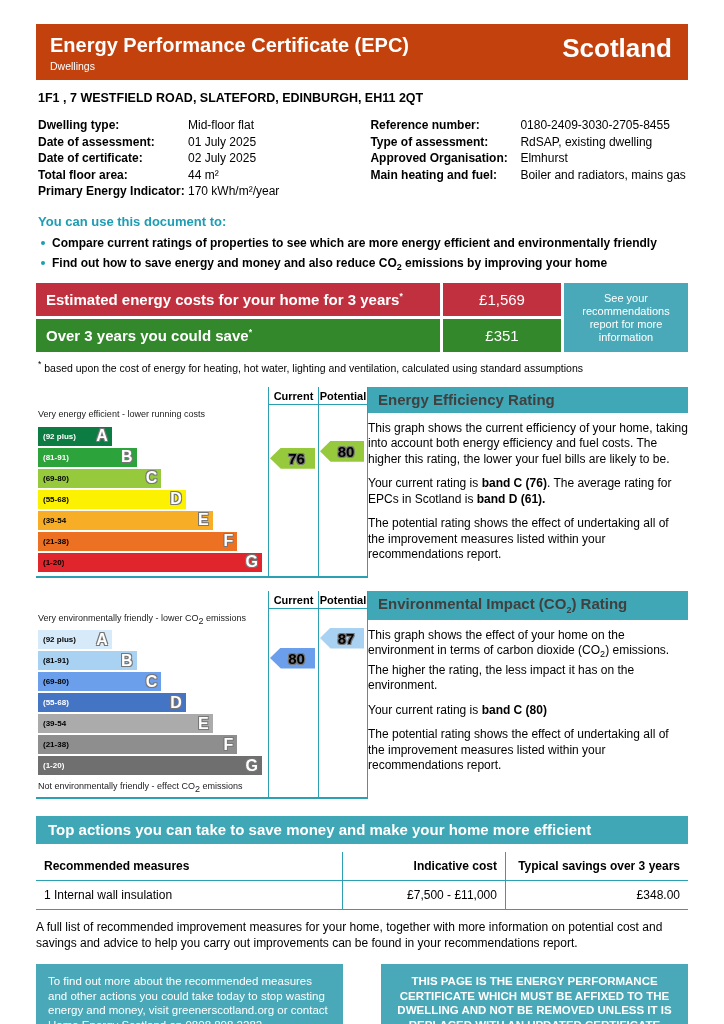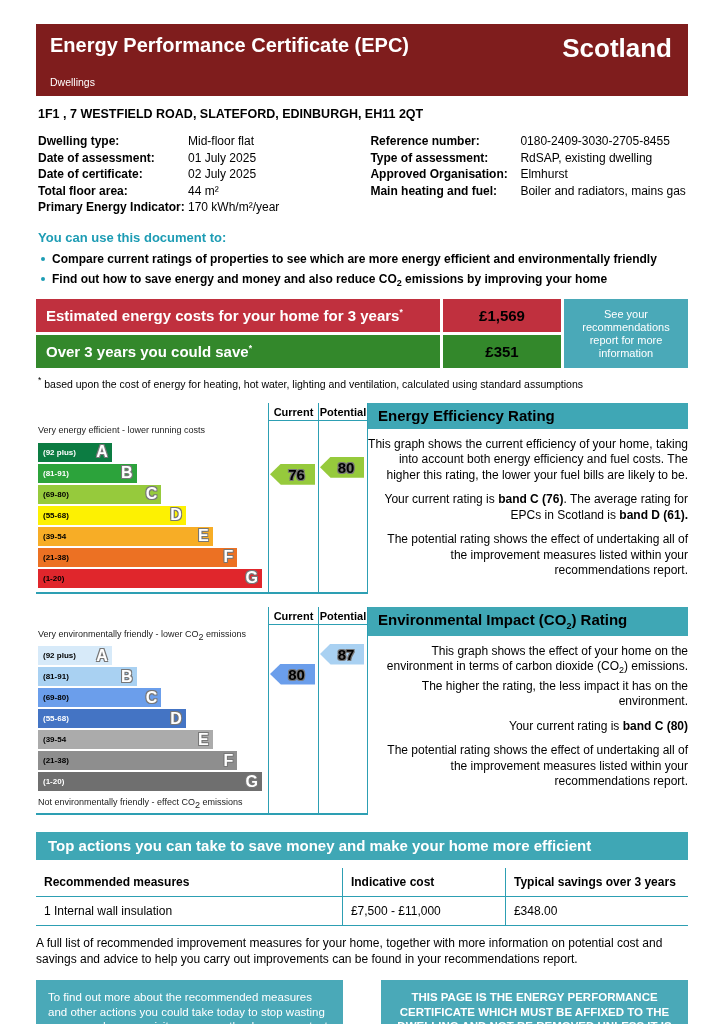--- a/index.html
+++ b/index.html
@@ -5,44 +5,44 @@
   * { margin:0; padding:0; box-sizing:border-box; }
   body {
     background:#ffffff;
     font-family:"Liberation Sans","DejaVu Sans",sans-serif;
     color:#000;
     -webkit-font-smoothing:antialiased;
   }
   .page { width:724px; min-height:1024px; background:#fff; padding:24px 36px 30px 36px; }
 
   
-  .hdr { background:#7f1d1d; color:#fff; padding:10px 14px 8px 14px; display:flex; justify-content:space-between; align-items:flex-start; }
+  .hdr { background:#c2410c; color:#fff; padding:10px 14px 8px 14px; display:flex; justify-content:space-between; align-items:flex-start; }
   .hdr-title { font-size:20px; font-weight:bold; }
-  .hdr-sub { font-size:10.5px; margin-top:19px; }
+  .hdr-sub { font-size:10.5px; margin-top:3px; }
   .hdr-region { font-size:26px; font-weight:bold; line-height:1.1; padding-right:2px; }
 
   
   .address { font-size:12.5px; font-weight:bold; margin:11px 2px 0 2px; }
   .details { display:grid; grid-template-columns:1fr 1.04fr; column-gap:29px; margin:12px 2px 0 2px; }
   .detail-row { display:flex; font-size:12px; line-height:16.5px; }
   .dlabel { font-weight:bold; width:150px; flex:0 0 150px; }
   .dvalue { flex:1; }
 
   
   .use-heading { color:#1d9cb4; font-size:13px; font-weight:bold; margin:14px 2px 0 2px; }
   .bullets { list-style:none; margin:6px 2px 0 2px; }
   .bullets li { font-size:12px; font-weight:bold; padding-left:14px; position:relative; line-height:16px; }
   .bullets li::before { content:""; position:absolute; left:3px; top:6px; width:4px; height:4px; background:#1d9cb4; border-radius:50%; }
   sub { font-size:9px; }
   sup { font-size:8.5px; }
 
   
   .banners { display:grid; grid-template-columns:1fr 118px 124px; grid-template-rows:33px 33px; gap:3px; margin-top:8px; }
   .ban-label { color:#fff; font-size:15px; font-weight:bold; display:flex; align-items:center; padding:0 10px; }
-  .ban-value { color:#000000; font-size:15px; font-weight:bold; display:flex; align-items:center; justify-content:center; }
+  .ban-value { color:#ffffff; font-size:15px; font-weight:normal; display:flex; align-items:center; justify-content:center; }
   .ban-red { background:#c0303e; }
   .ban-green { background:#33882b; }
   .ban-aside { grid-column:3; grid-row:1 / span 2; background:#4aa9b8; color:#fff; font-size:11px; text-align:center; display:flex; align-items:center; justify-content:center; padding:2px 6px; line-height:13px; }
   .footnote { font-size:10.5px; margin:7px 2px 0 2px; }
 
   
   .rating-section { display:flex; margin-top:13px; align-items:flex-start; }
   .chart { width:332px; flex:0 0 332px; }
   .chart-grid { display:grid; grid-template-columns:1fr 50px 50px; border-bottom:2px solid #2d9fb3; }
   .col-head { font-size:11px; font-weight:bold; text-align:center; padding:3px 0 2px 0; border-left:1.5px solid #2d9fb3; border-bottom:1.5px solid #2d9fb3; }
@@ -59,30 +59,30 @@
     text-shadow:-1px -1px 0 #777,1px -1px 0 #777,-1px 1px 0 #777,1px 1px 0 #777; }
   .col-body { position:relative; border-left:1.5px solid #2d9fb3; }
   .col-body.last { border-right:1.5px solid #2d9fb3; }
   .arrow { position:absolute; left:1px; right:3px; height:21px;
     clip-path:polygon(24% 0,100% 0,100% 100%,24% 100%,0 50%);
     display:flex; align-items:center; justify-content:center; padding-left:8px; }
   .arrow span { font-size:15px; font-weight:bold; color:#000000;
     text-shadow:-1px -1px 0 #777,1px -1px 0 #777,-1px 1px 0 #777,1px 1px 0 #777; }
 
   .panel { flex:1; }
-  .panel-head { background:#3fa7b5; color:#000000; font-size:15px; font-weight:bold; padding:4px 10px 5px 10px; }
-  .panel p { font-size:12px; line-height:15.5px; margin-top:9px;text-align:right; }
+  .panel-head { background:#3fa7b5; color:#404040; font-size:15px; font-weight:bold; padding:4px 10px 5px 10px; }
+  .panel p { font-size:12px; line-height:15.5px; margin-top:9px; }
   .panel p:first-of-type { margin-top:8px; }
 
   
   .actions-banner { background:#3fa7b5; color:#fff; font-size:15px; font-weight:bold; padding:5px 12px 6px 12px; margin-top:17px; }
   .measures { width:100%; border-collapse:collapse; margin-top:8px; }
   .measures th, .measures td { font-size:12px; padding:7px 8px; }
   .measures th { font-weight:bold; text-align:left; border-bottom:1.5px solid #2d9fb3; }
-  .measures th.c, .measures td.c { text-align:left;margin-left:48px; }
+  .measures th.c, .measures td.c { text-align:right;margin-left:48px; }
   .measures td { border-bottom:1.5px solid #2d9fb3; }
   .measures .vline { border-left:1.5px solid #2d9fb3; }
   .measures col.w1 { width:47%; } .measures col.w2 { width:25%; } .measures col.w3 { width:28%; }
   .list-note { font-size:12px; line-height:15.5px; margin-top:10px; }
 
   
   .footer-boxes { display:flex; justify-content:space-between; gap:38px; margin-top:13px; }
   .fbox { background:#4aa9b8; color:#fff; width:308px; padding:10px 12px; font-size:11.5px; line-height:14.5px; }
   .fbox.right { font-weight:bold; text-align:center; display:flex; align-items:center; }
 </style>

